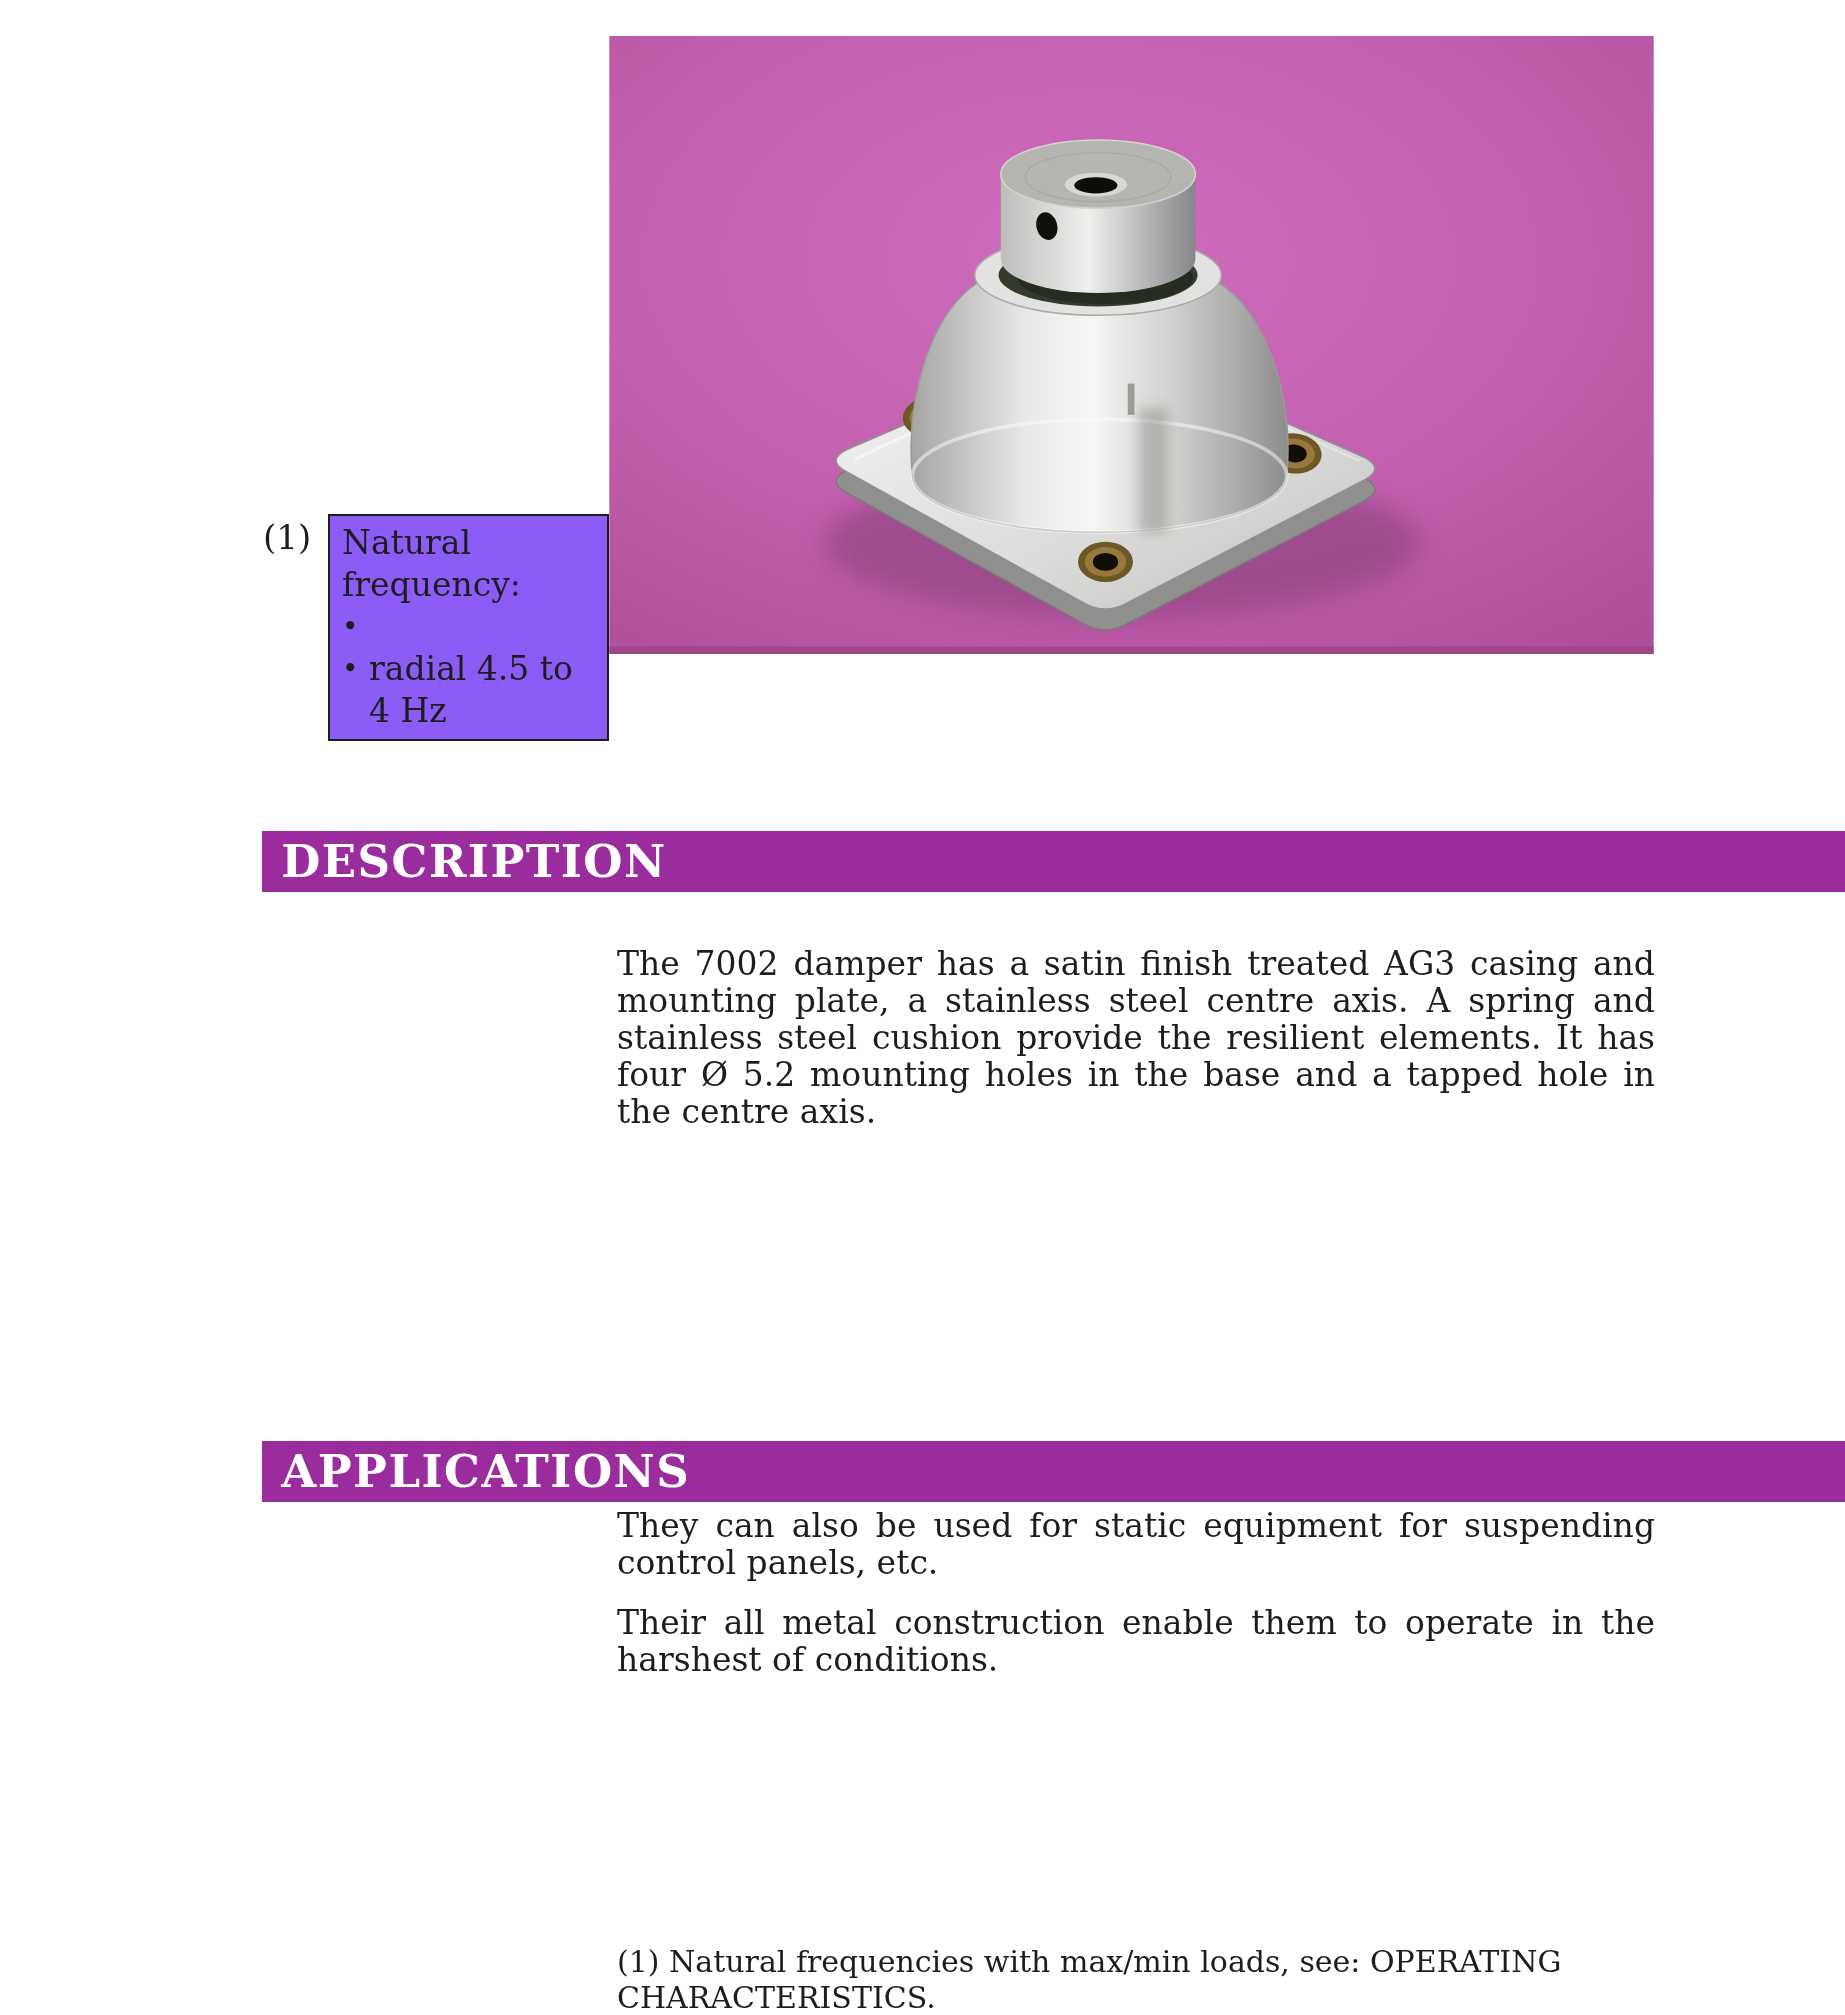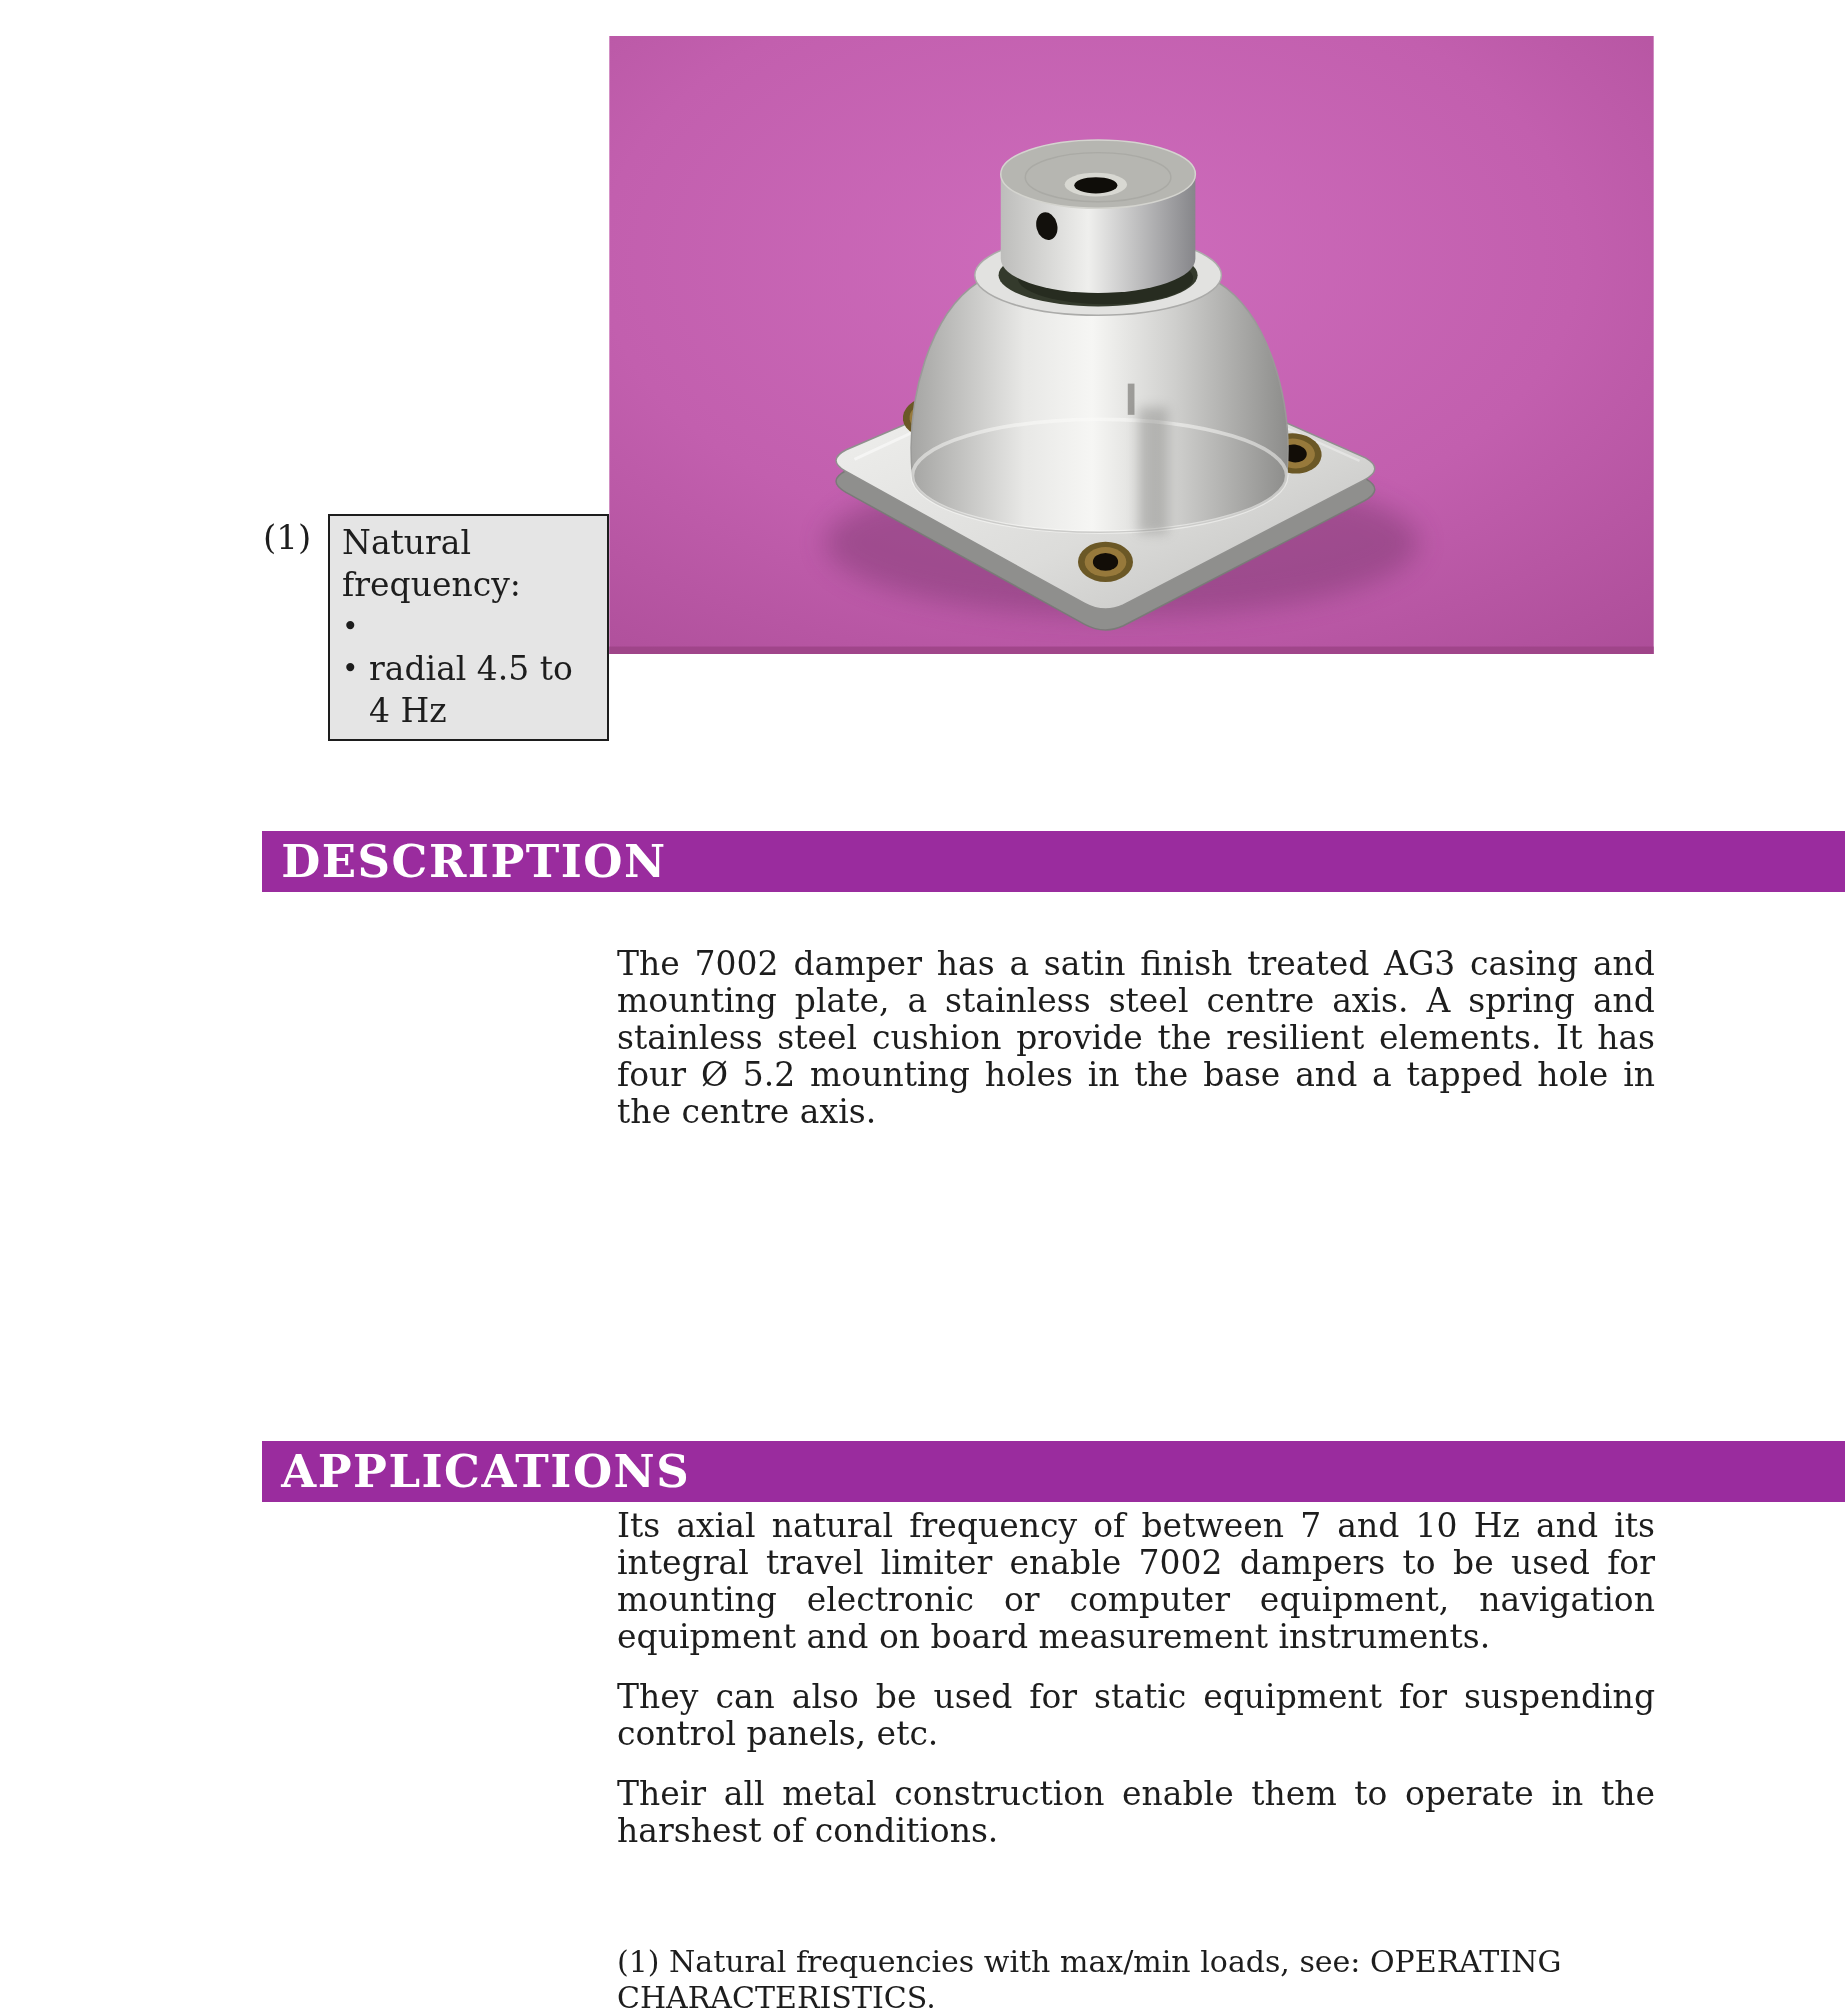--- a/index.html
+++ b/index.html
@@ -11,21 +11,21 @@
 
   
   .photo { position:absolute; left:609px; top:36px; width:1045px; height:618px; }
   .photo svg { display:block; width:100%; height:100%; }
 
   
   .note-ref { position:absolute; left:263px; top:520px; font-size:34px; line-height:1; }
   .note-box {
     position:absolute; left:328px; top:514px; width:281px; box-sizing:border-box;
     border:2.2px solid #1d1d1d; padding:6px 7.4px 7.4px 12px;
-    font-size:33px; line-height:42px; background:#e5e5e5;
+    font-size:33px; line-height:42px; background:#8b5cf6;
   }
   .note-item { display:flex; }
   .note-bullet { width:27px; flex:0 0 27px; font-size:28px; }
 
   
   .section-bar {
     position:absolute; left:262px; width:1680px; height:61px;
     background:var(--accent,#9A2C9E); color:#ffffff;
   }
   .section-bar h2 {
@@ -156,21 +156,20 @@
     <h2>DESCRIPTION</h2>
   </div>
   <div id="desc-text" class="body-text">
     <p>The 7002 damper has a satin finish treated AG3 casing and mounting plate, a stainless steel centre axis. A spring and stainless steel cushion provide the resilient elements. It has four Ø 5.2 mounting holes in the base and a tapped hole in the centre axis.</p>
   </div>
 
   <div id="app-bar" class="section-bar">
     <h2>APPLICATIONS</h2>
   </div>
   <div id="app-text" class="body-text">
-    <p>Its axial natural frequency of between 7 and 10 Hz and its integral travel limiter enable 7002 dampers to be used for mounting electronic or computer equipment, navigation equipment and on board measurement instruments.</p>
     <p>They can also be used for static equipment for suspending control panels, etc.</p>
     <p>Their all metal construction enable them to operate in the harshest of conditions.</p>
   </div>
 
   <div class="footnote">(1) Natural frequencies with max/min loads, see: OPERATING CHARACTERISTICS.</div>
 
 </div>
 
 
 </body></html>

